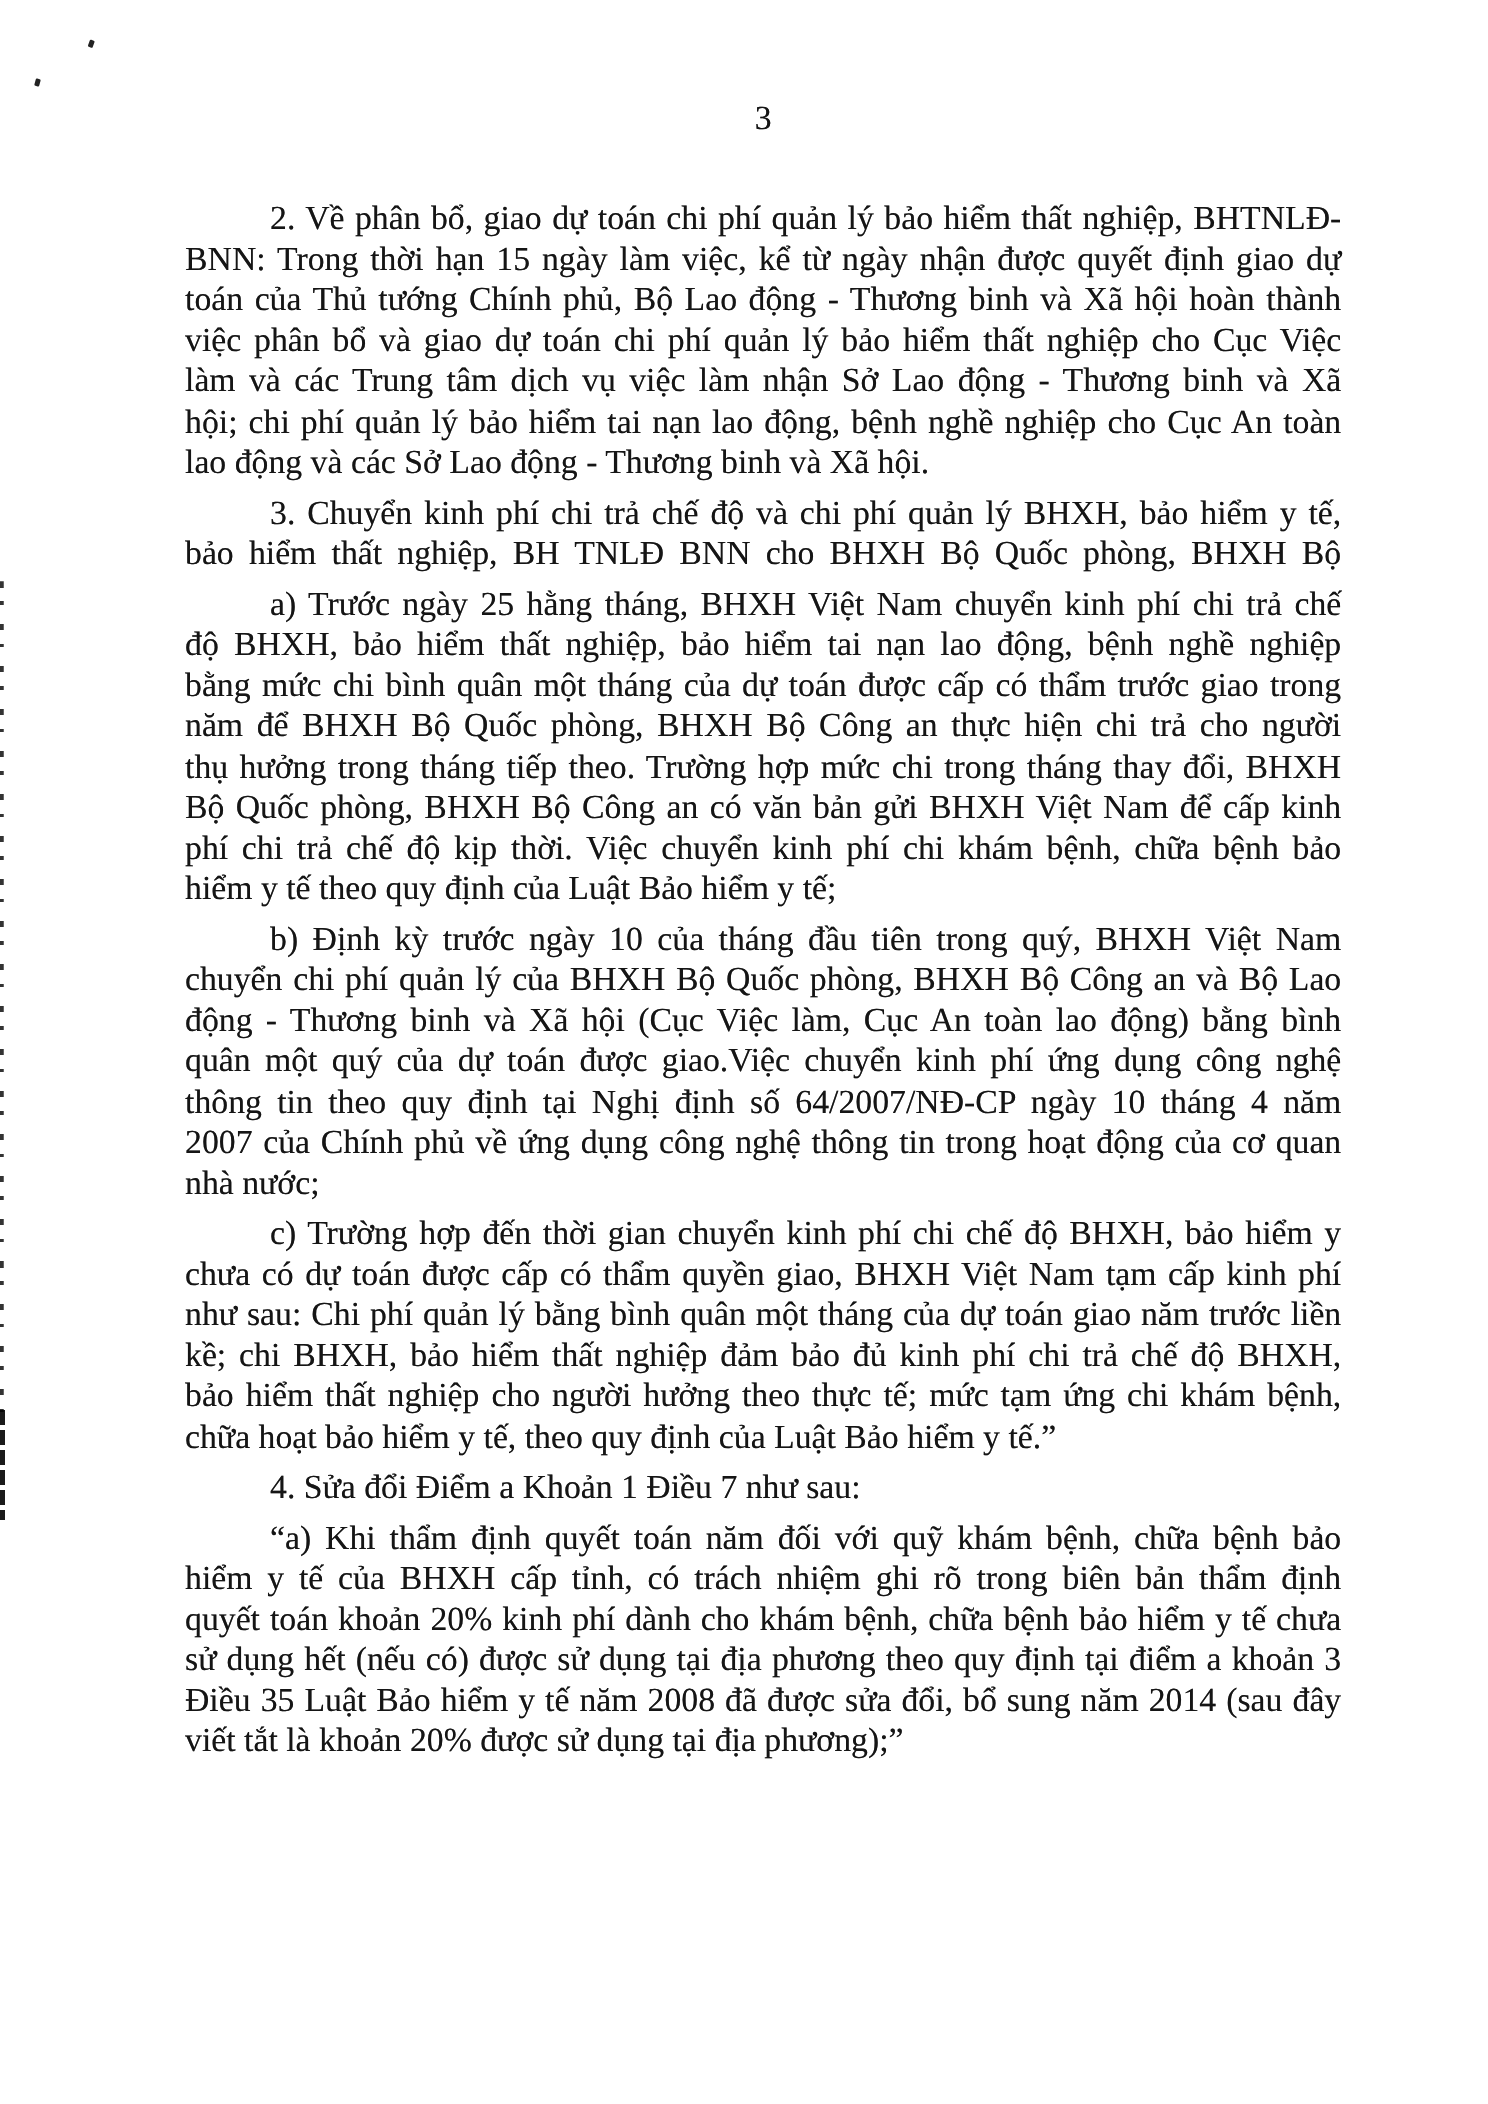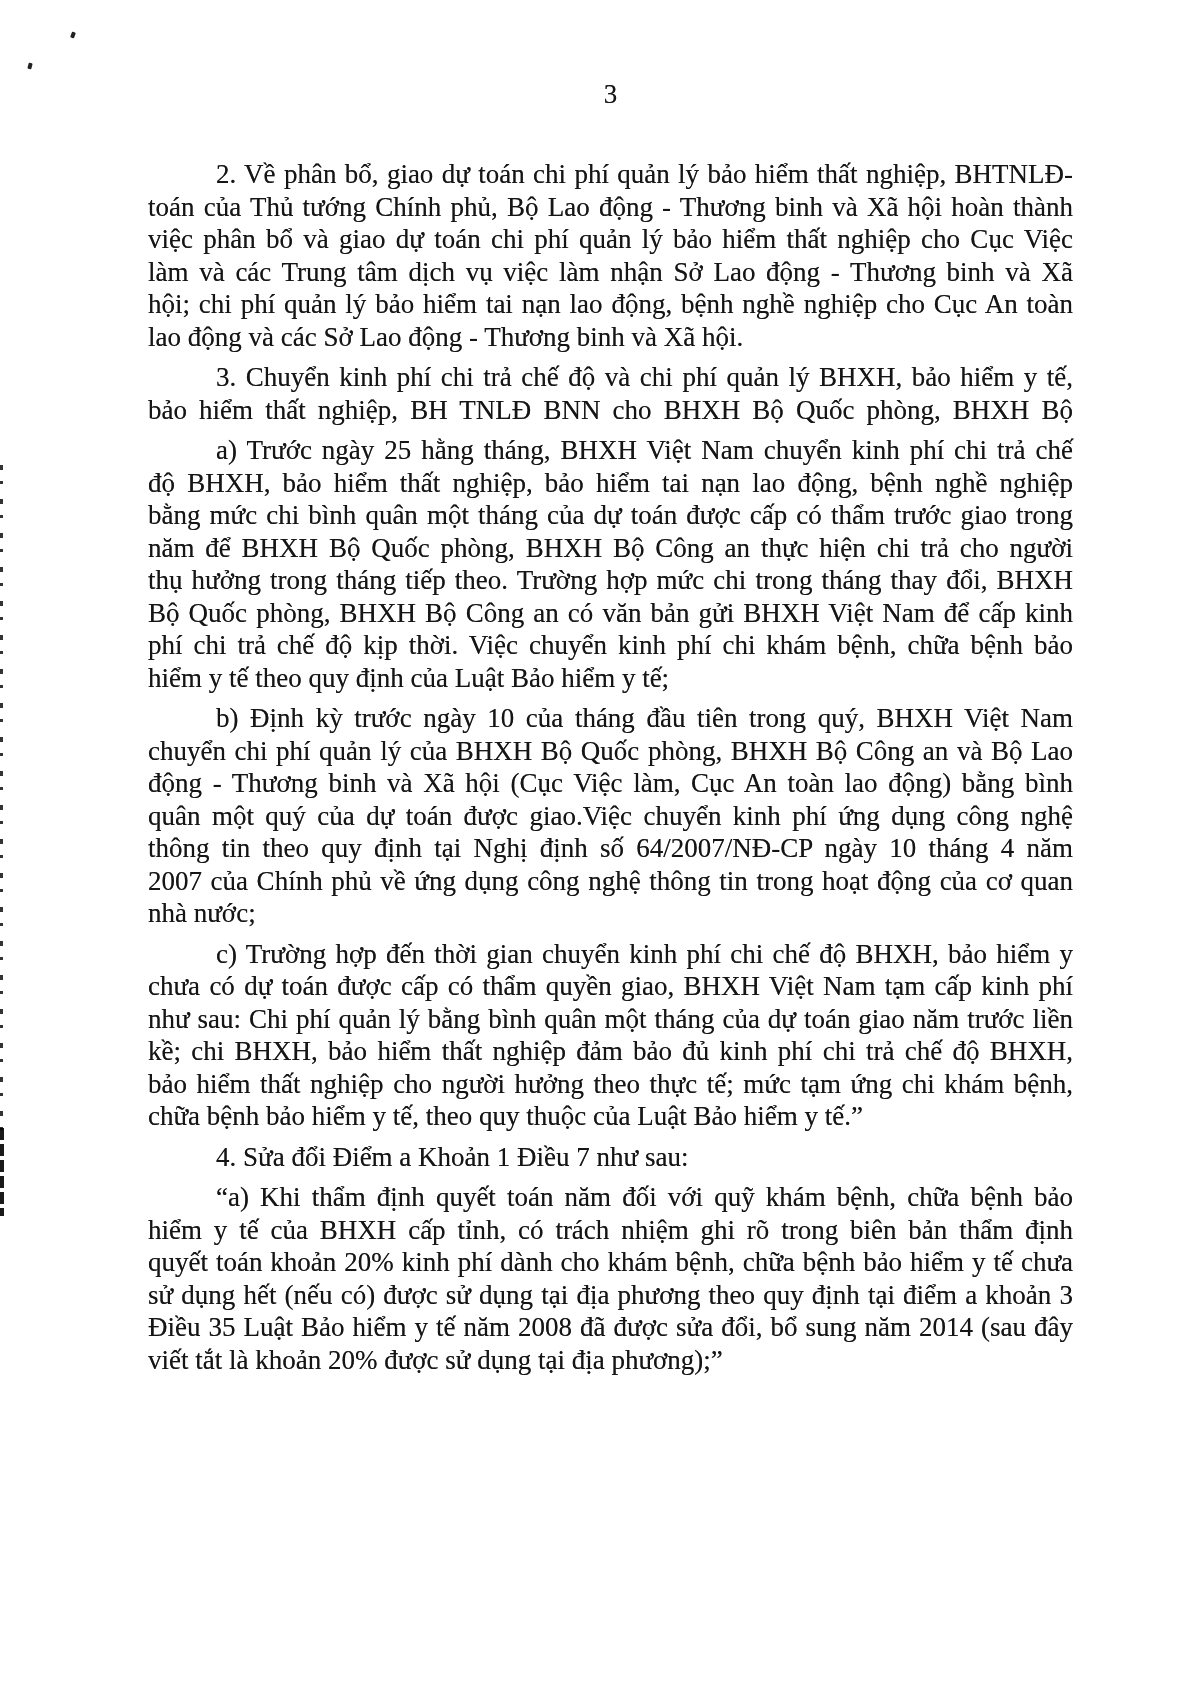--- a/index.html
+++ b/index.html
@@ -90,20 +90,21 @@
   <div class="speck s1"></div>
   <div class="speck s2"></div>
   <div class="edge-marks"></div>
   <div class="edge-marks-2"></div>
 
   <div class="page-number">3</div>
 
   <div class="doc-body">
       <div class="para">
         <div class="line first just">2. Về phân bổ, giao dự toán chi phí quản lý bảo hiểm thất nghiệp, BHTNLĐ-</div>
+        <div class="line just">BNN: Trong thời hạn 15 ngày làm việc, kể từ ngày nhận được quyết định giao dự</div>
         <div class="line just">toán của Thủ tướng Chính phủ, Bộ Lao động - Thương binh và Xã hội hoàn thành</div>
         <div class="line just">việc phân bổ và giao dự toán chi phí quản lý bảo hiểm thất nghiệp cho Cục Việc</div>
         <div class="line just">làm và các Trung tâm dịch vụ việc làm nhận Sở Lao động - Thương binh và Xã</div>
         <div class="line just">hội; chi phí quản lý bảo hiểm tai nạn lao động, bệnh nghề nghiệp cho Cục An toàn</div>
         <div class="line">lao động và các Sở Lao động - Thương binh và Xã hội.</div>
       </div>
       <div class="para">
         <div class="line first just">3. Chuyển kinh phí chi trả chế độ và chi phí quản lý BHXH, bảo hiểm y tế,</div>
         <div class="line just">bảo hiểm thất nghiệp, BH TNLĐ BNN cho BHXH Bộ Quốc phòng, BHXH Bộ</div>
       </div>
@@ -125,21 +126,21 @@
         <div class="line just">thông tin theo quy định tại Nghị định số 64/2007/NĐ-CP ngày 10 tháng 4 năm</div>
         <div class="line just">2007 của Chính phủ về ứng dụng công nghệ thông tin trong hoạt động của cơ quan</div>
         <div class="line">nhà nước;</div>
       </div>
       <div class="para">
         <div class="line first just">c) Trường hợp đến thời gian chuyển kinh phí chi chế độ BHXH, bảo hiểm y</div>
         <div class="line just">chưa có dự toán được cấp có thẩm quyền giao, BHXH Việt Nam tạm cấp kinh phí</div>
         <div class="line just">như sau: Chi phí quản lý bằng bình quân một tháng của dự toán giao năm trước liền</div>
         <div class="line just">kề; chi BHXH, bảo hiểm thất nghiệp đảm bảo đủ kinh phí chi trả chế độ BHXH,</div>
         <div class="line just">bảo hiểm thất nghiệp cho người hưởng theo thực tế; mức tạm ứng chi khám bệnh,</div>
-        <div class="line">chữa bệnh bảo hiểm y tế, theo quy thuộc của Luật Bảo hiểm y tế.”</div>
+        <div class="line">chữa hoạt bảo hiểm y tế, theo quy định của Luật Bảo hiểm y tế.”</div>
       </div>
       <div class="para">
         <div class="line first">4. Sửa đổi Điểm a Khoản 1 Điều 7 như sau:</div>
       </div>
       <div class="para">
         <div class="line first just">“a) Khi thẩm định quyết toán năm đối với quỹ khám bệnh, chữa bệnh bảo</div>
         <div class="line just">hiểm y tế của BHXH cấp tỉnh, có trách nhiệm ghi rõ trong biên bản thẩm định</div>
         <div class="line just">quyết toán khoản 20% kinh phí dành cho khám bệnh, chữa bệnh bảo hiểm y tế chưa</div>
         <div class="line just">sử dụng hết (nếu có) được sử dụng tại địa phương theo quy định tại điểm a khoản 3</div>
         <div class="line just">Điều 35 Luật Bảo hiểm y tế năm 2008 đã được sửa đổi, bổ sung năm 2014  (sau đây</div>

